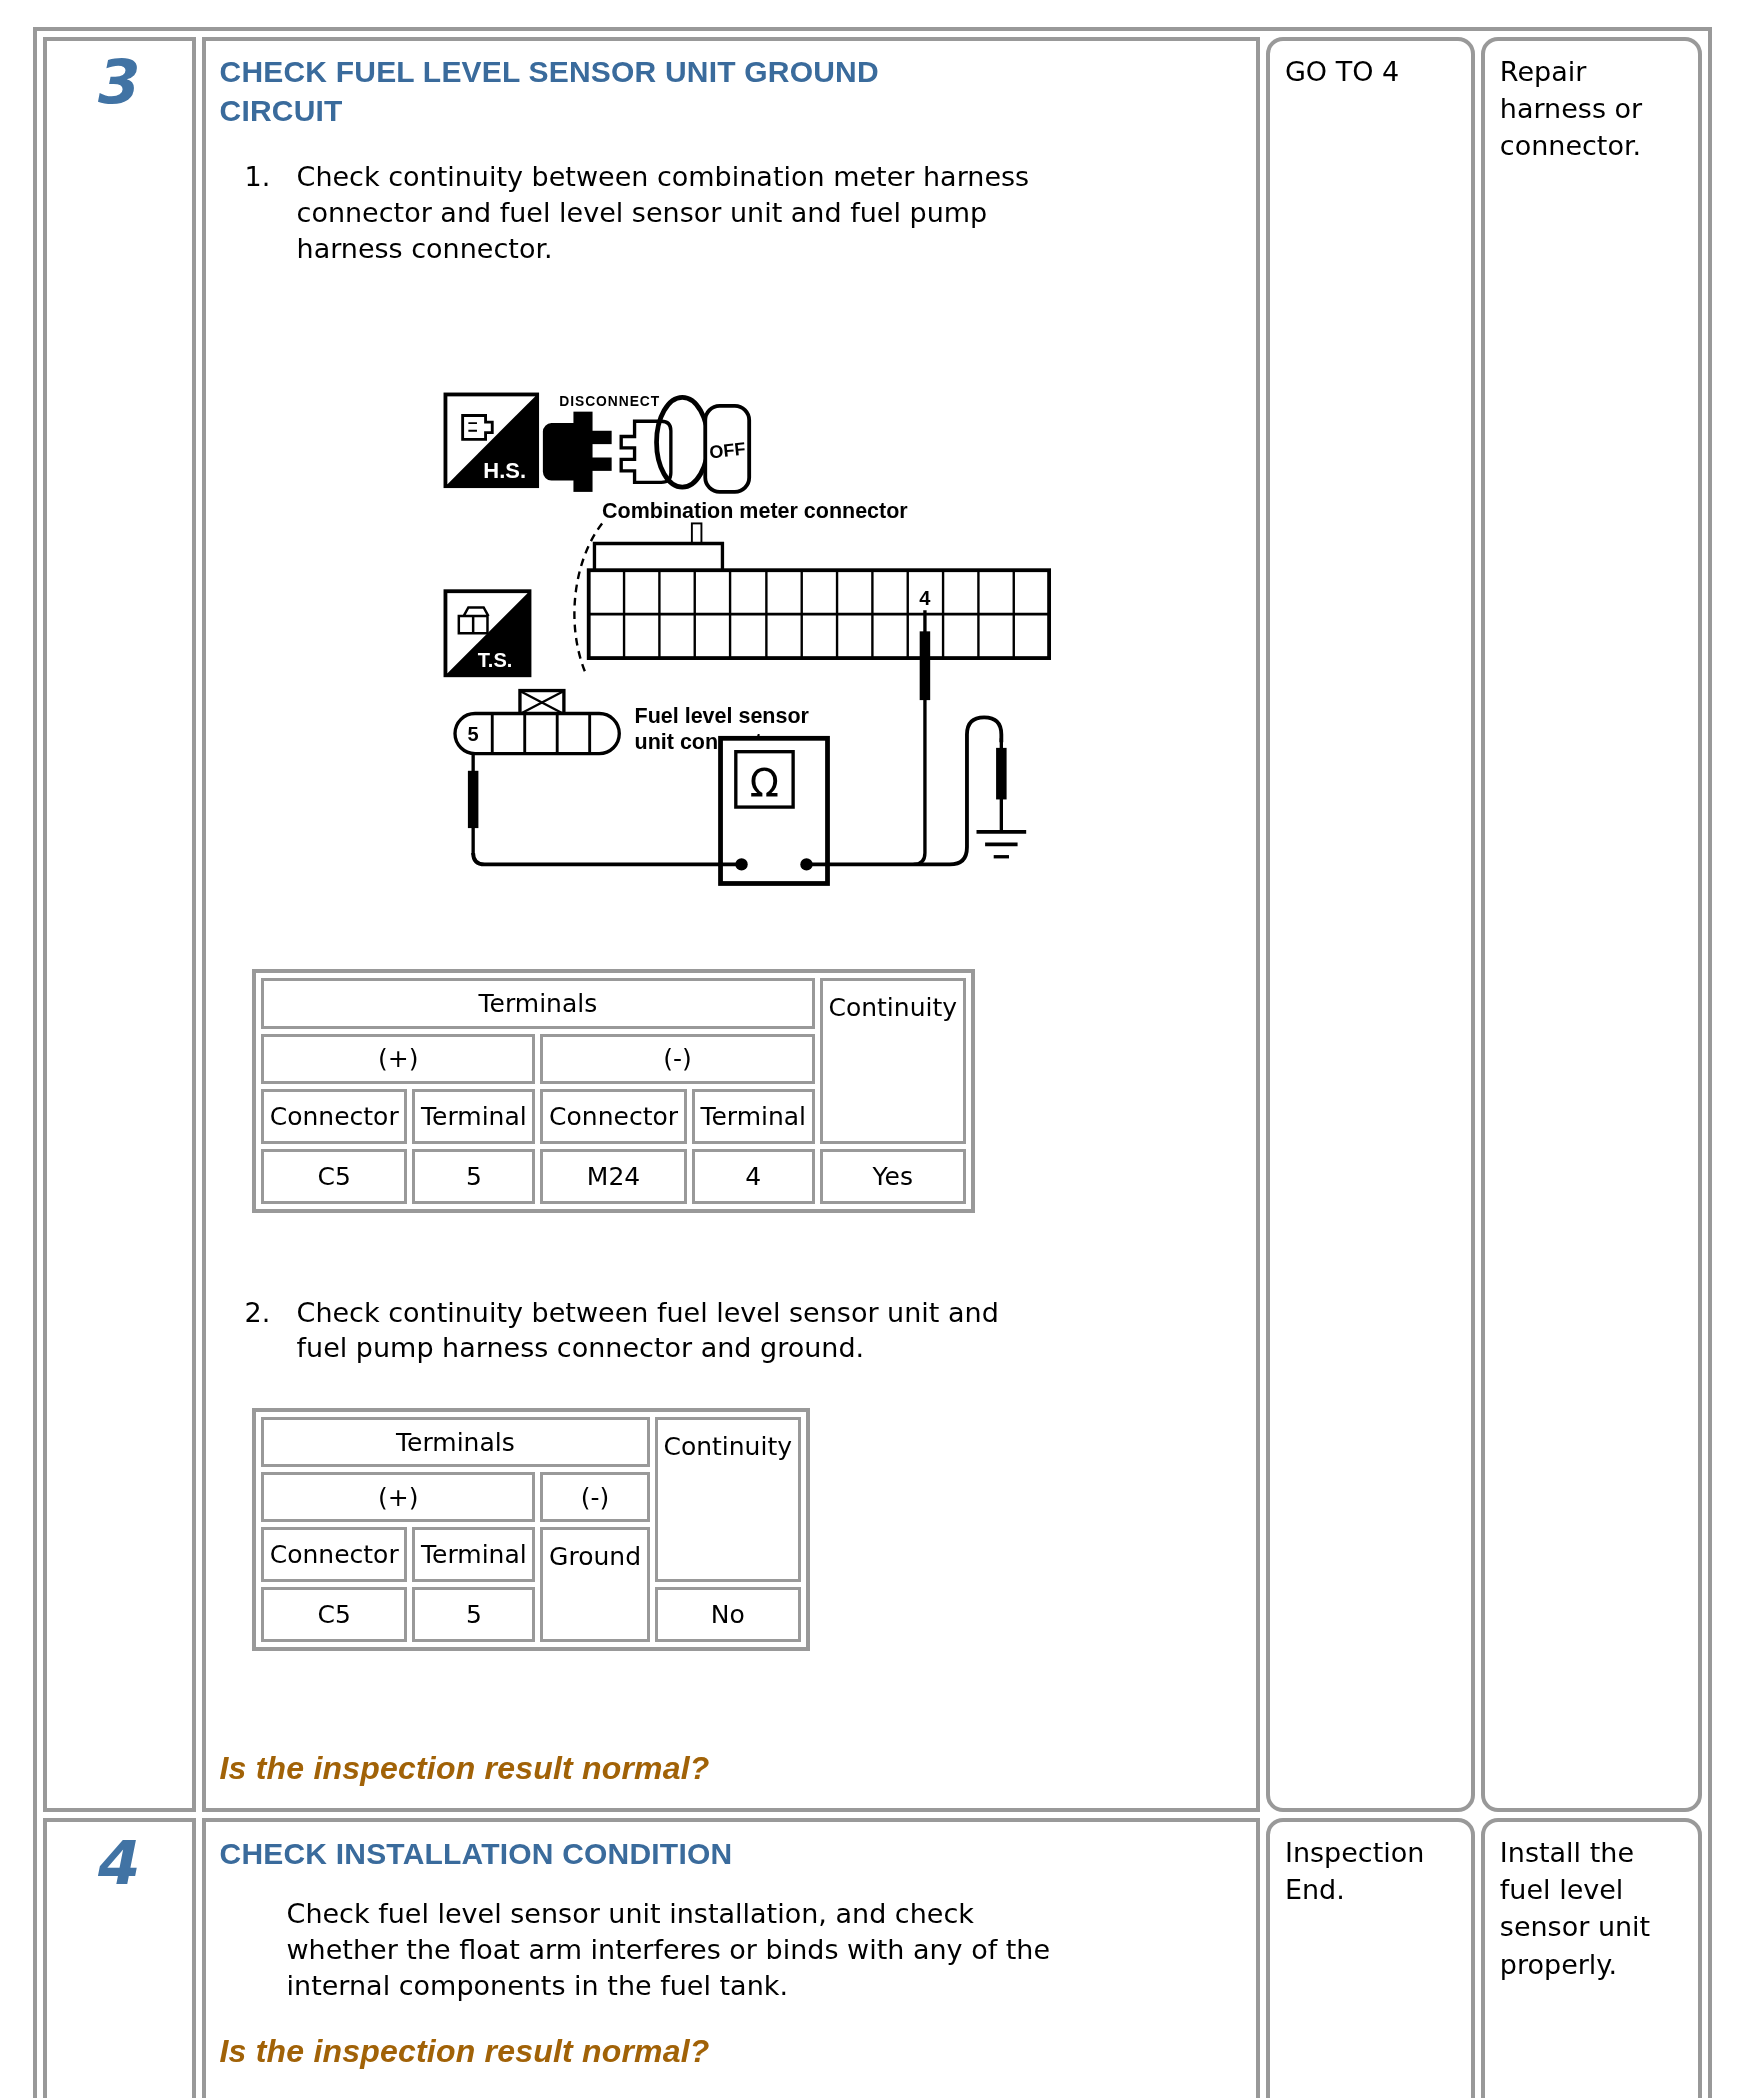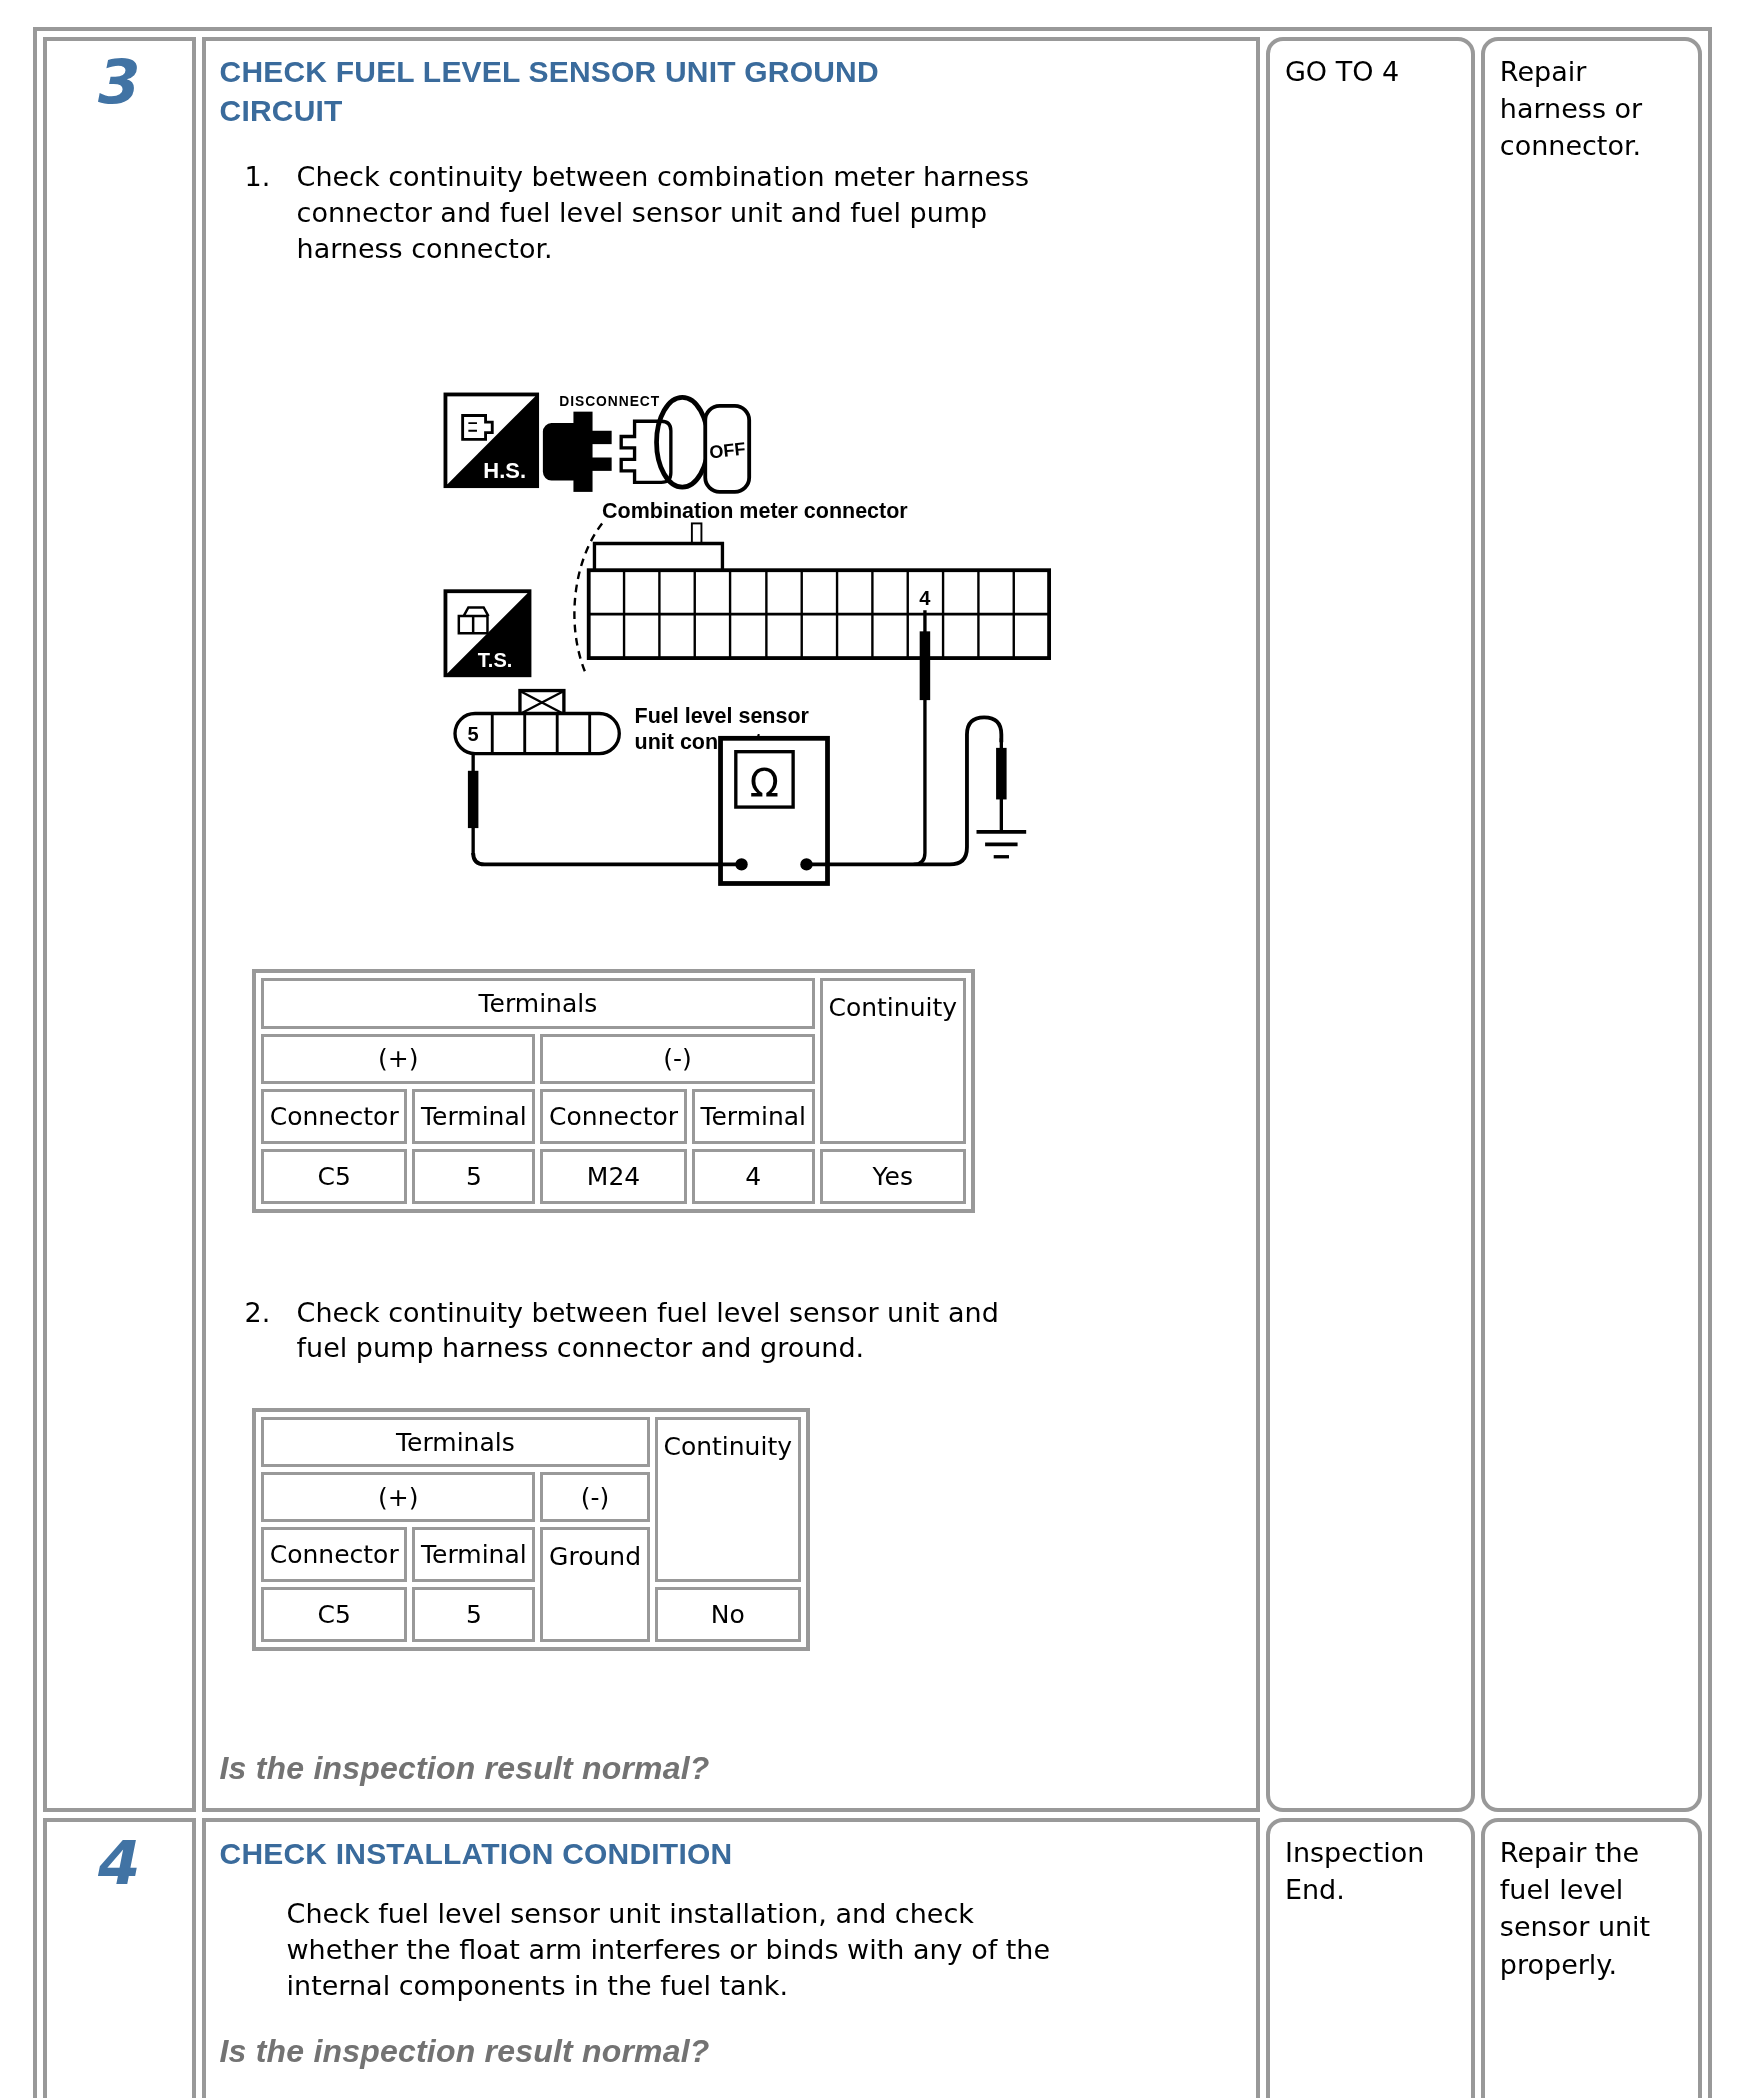--- a/index.html
+++ b/index.html
@@ -33,21 +33,21 @@
   }
   .item{display:flex;margin:29px 0 0 25px;}
   .item .num{width:52px;font-size:27px;line-height:1.32;}
   .item .txt{font-size:27px;line-height:1.32;white-space:pre-line;}
   .body-par{
     margin:23px 0 15px 67px;font-size:27px;line-height:1.34;white-space:pre-line;
   }
   .question{
     font-family:"Liberation Sans",sans-serif;
     font-size:32px;font-weight:bold;font-style:italic;
-    color:#737373;margin:99px 0 5.7px 0;letter-spacing:0.2px;
+    color:#a16207;margin:99px 0 5.7px 0;letter-spacing:0.2px;
   }
   .question.small-gap{margin-top:29px;}
   svg.diagram{display:block;margin:117px 0 0 212px;}
   svg .lbl{font-family:"Liberation Sans",sans-serif;font-weight:bold;font-size:22.5px;fill:#000;}
   svg .pin{font-family:"Liberation Sans",sans-serif;font-weight:bold;font-size:21px;fill:#000;}
   svg .icontxt{font-family:"Liberation Sans",sans-serif;font-weight:bold;fill:#fff;}
   table.dt{
     table-layout:fixed;border-collapse:separate;border-spacing:5.7px;
     border:4.8px solid #999;background:#fff;margin:75px 0 0 32.5px;
   }
@@ -263,21 +263,21 @@
       <div class="body-par">Check fuel level sensor unit installation, and check
 whether the float arm interferes or binds with any of the
 internal components in the fuel tank.</div>
       <div class="question small-gap">Is the inspection result normal?</div>
     </td>
     <td class="action-cell">
       <div class="side-text">Inspection
 End.</div>
     </td>
     <td class="remedy-cell">
-      <div class="side-text">Repair the
+      <div class="side-text">Install the
 fuel level
 sensor unit
 properly.</div>
     </td>
   </tr>
   </tbody>
 </table>
 
 
 </body></html>

